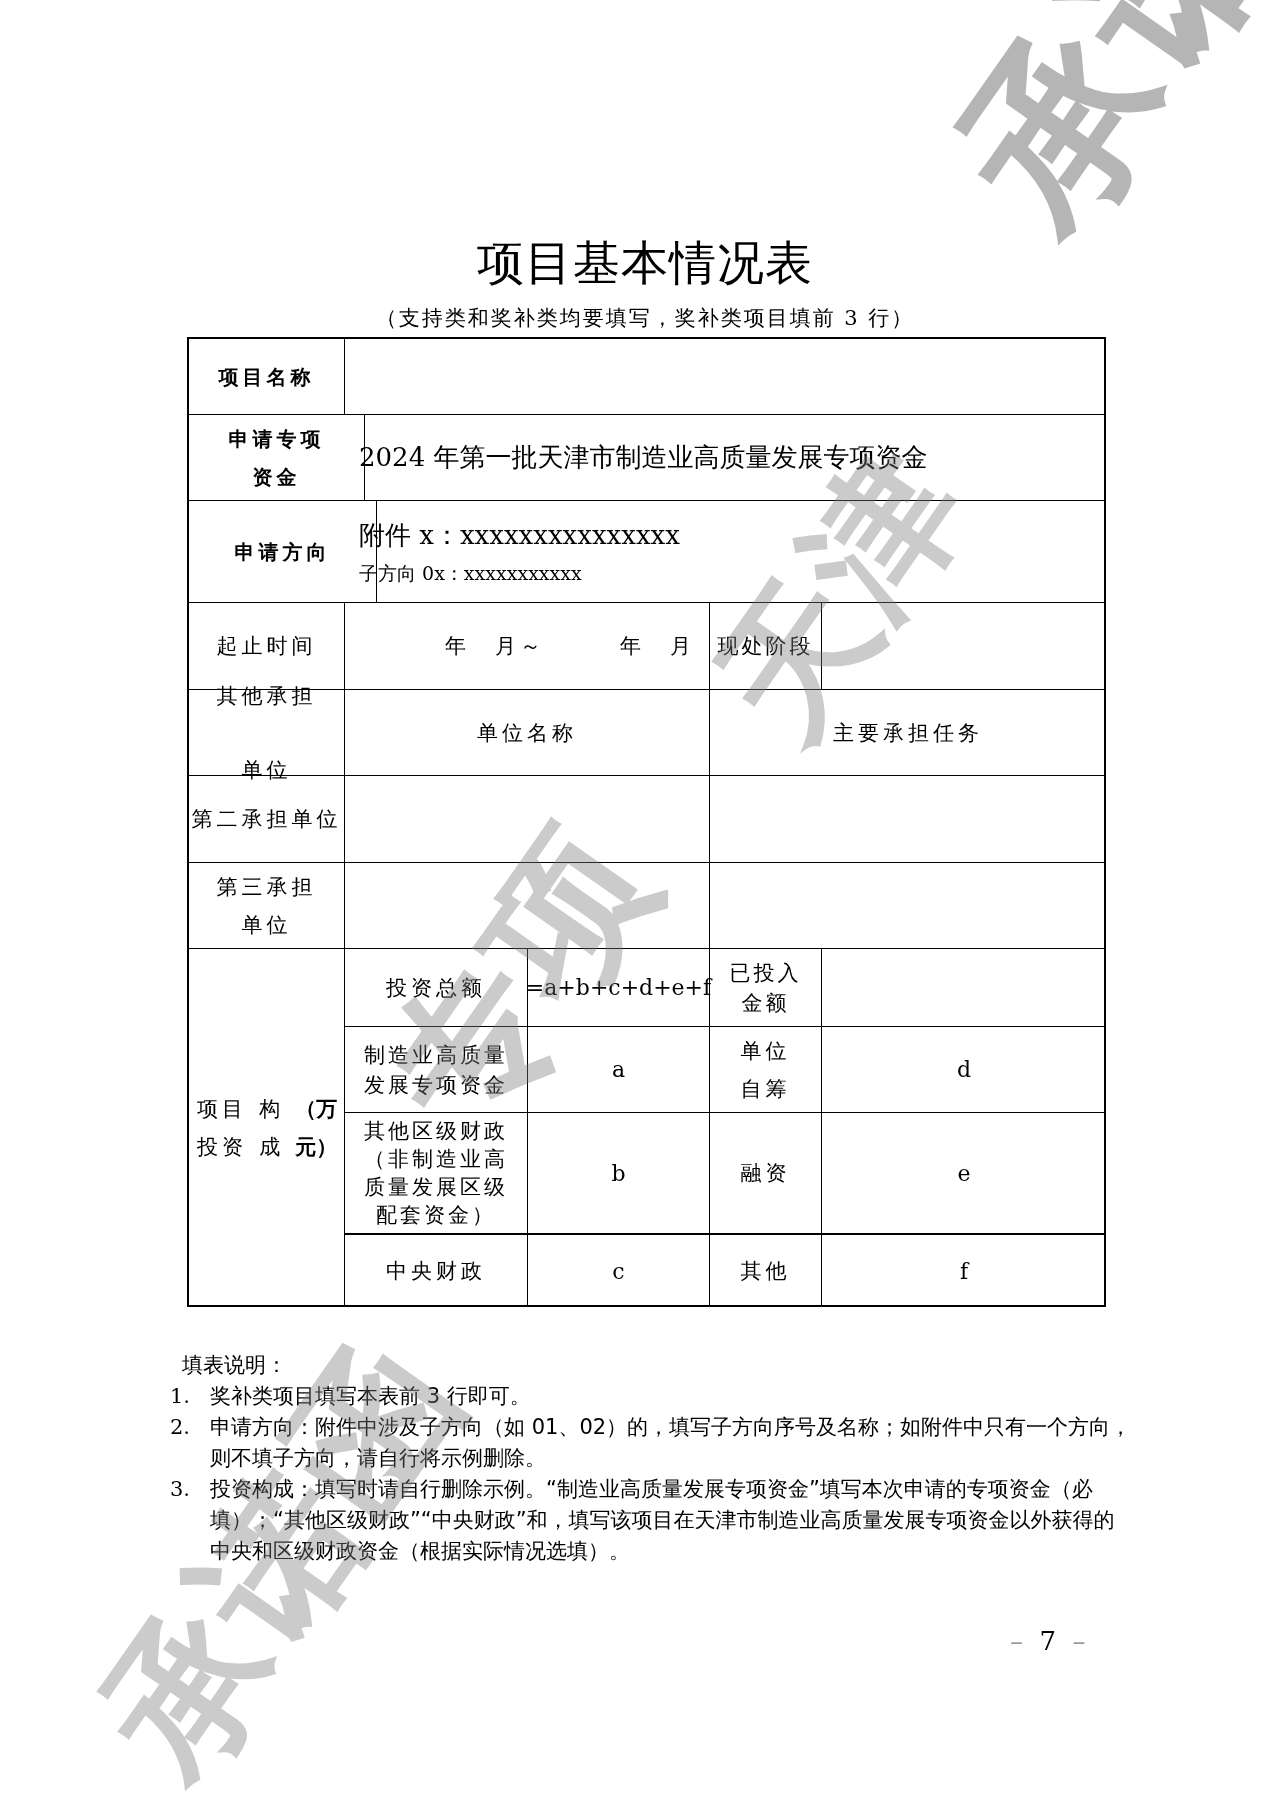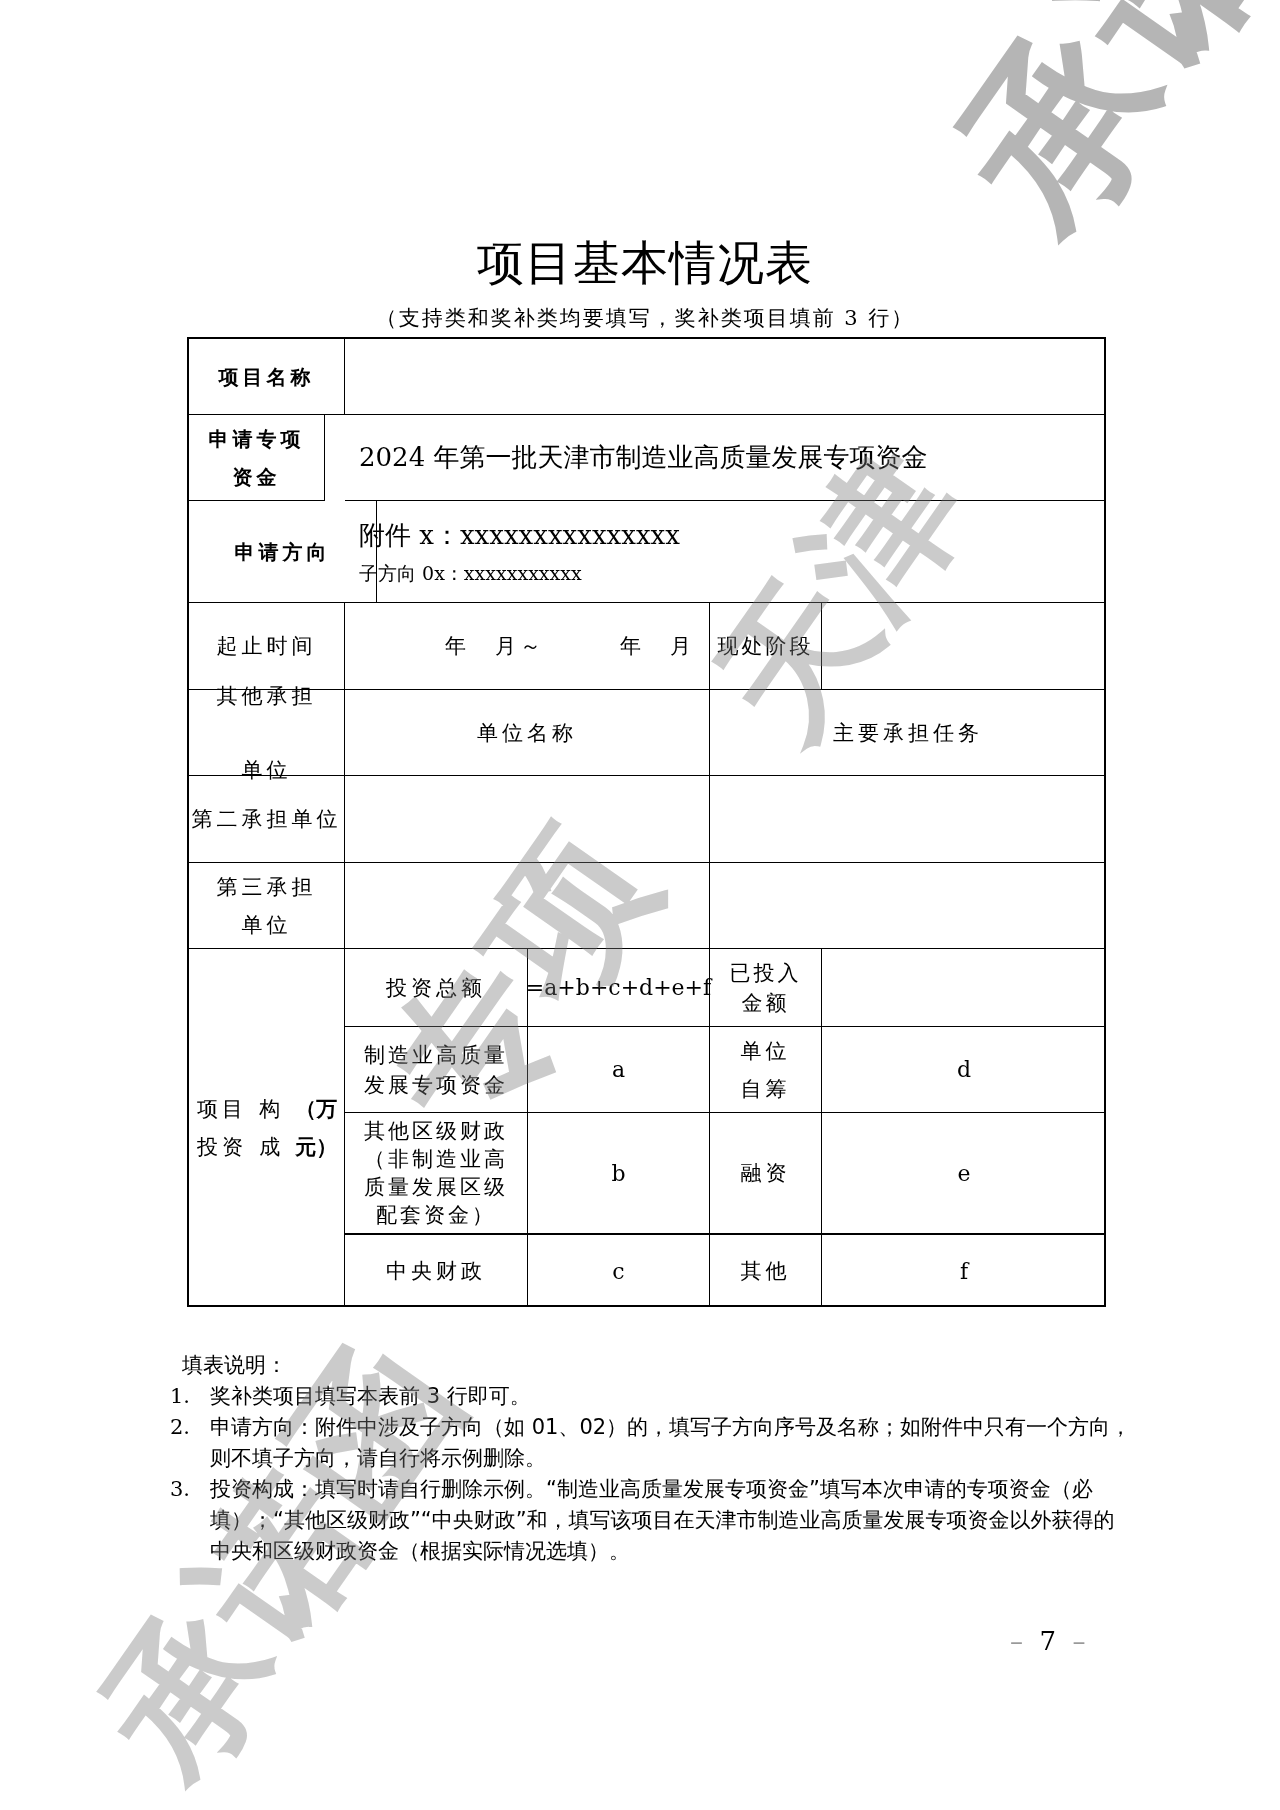--- a/index.html
+++ b/index.html
@@ -51,21 +51,21 @@
 
   <div class="tbl">
 
     <div class="cell lbl-b" style="left:0;top:0;width:156px;height:76px;">
       <span>项目名称</span>
     </div>
     <div class="cell noright" style="left:156px;top:0;width:761px;height:76px;">
       <span></span>
     </div>
 
-    <div class="cell lbl-b" style="left:0;top:76px;width:136px;height:86px;flex-direction:column;">
+    <div class="cell lbl-b" style="left:0;top:76px;width:176px;height:86px;flex-direction:column;">
       <span>申请专项</span>
       <span>资金</span>
     </div>
     <div class="cell noright val-lg" style="left:156px;top:76px;width:761px;height:86px;">
       <span>2024 年第一批天津市制造业高质量发展专项资金</span>
     </div>
 
     <div class="cell lbl-b" style="left:0;top:162px;width:188px;height:102px;">
       <span>申请方向</span>
     </div>

